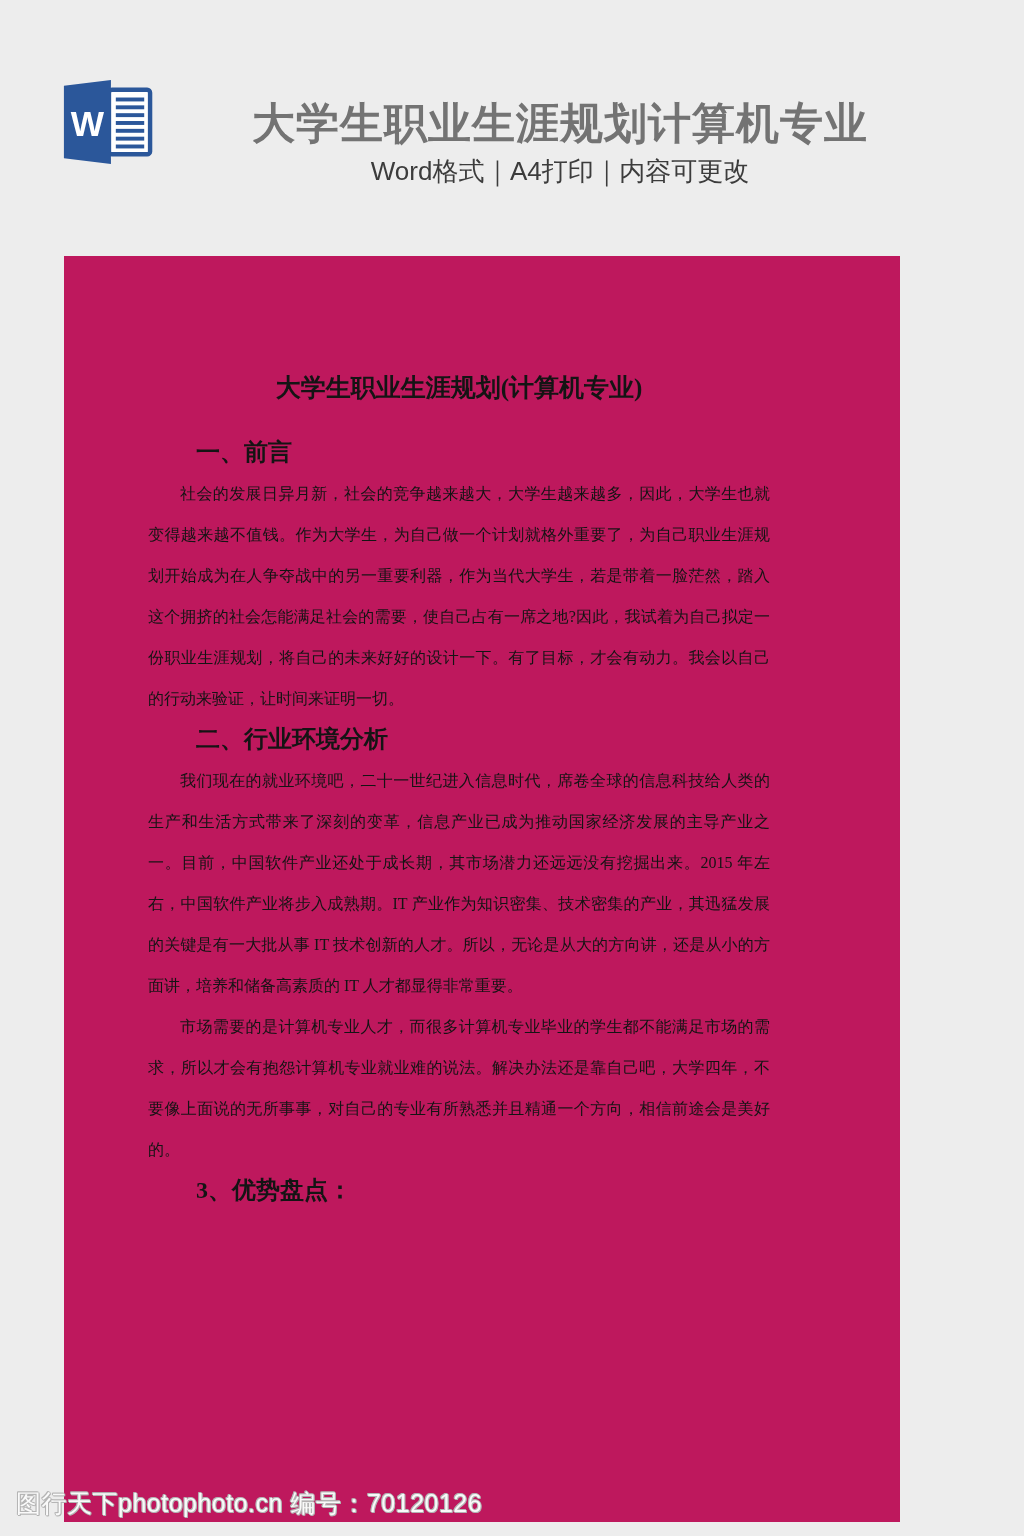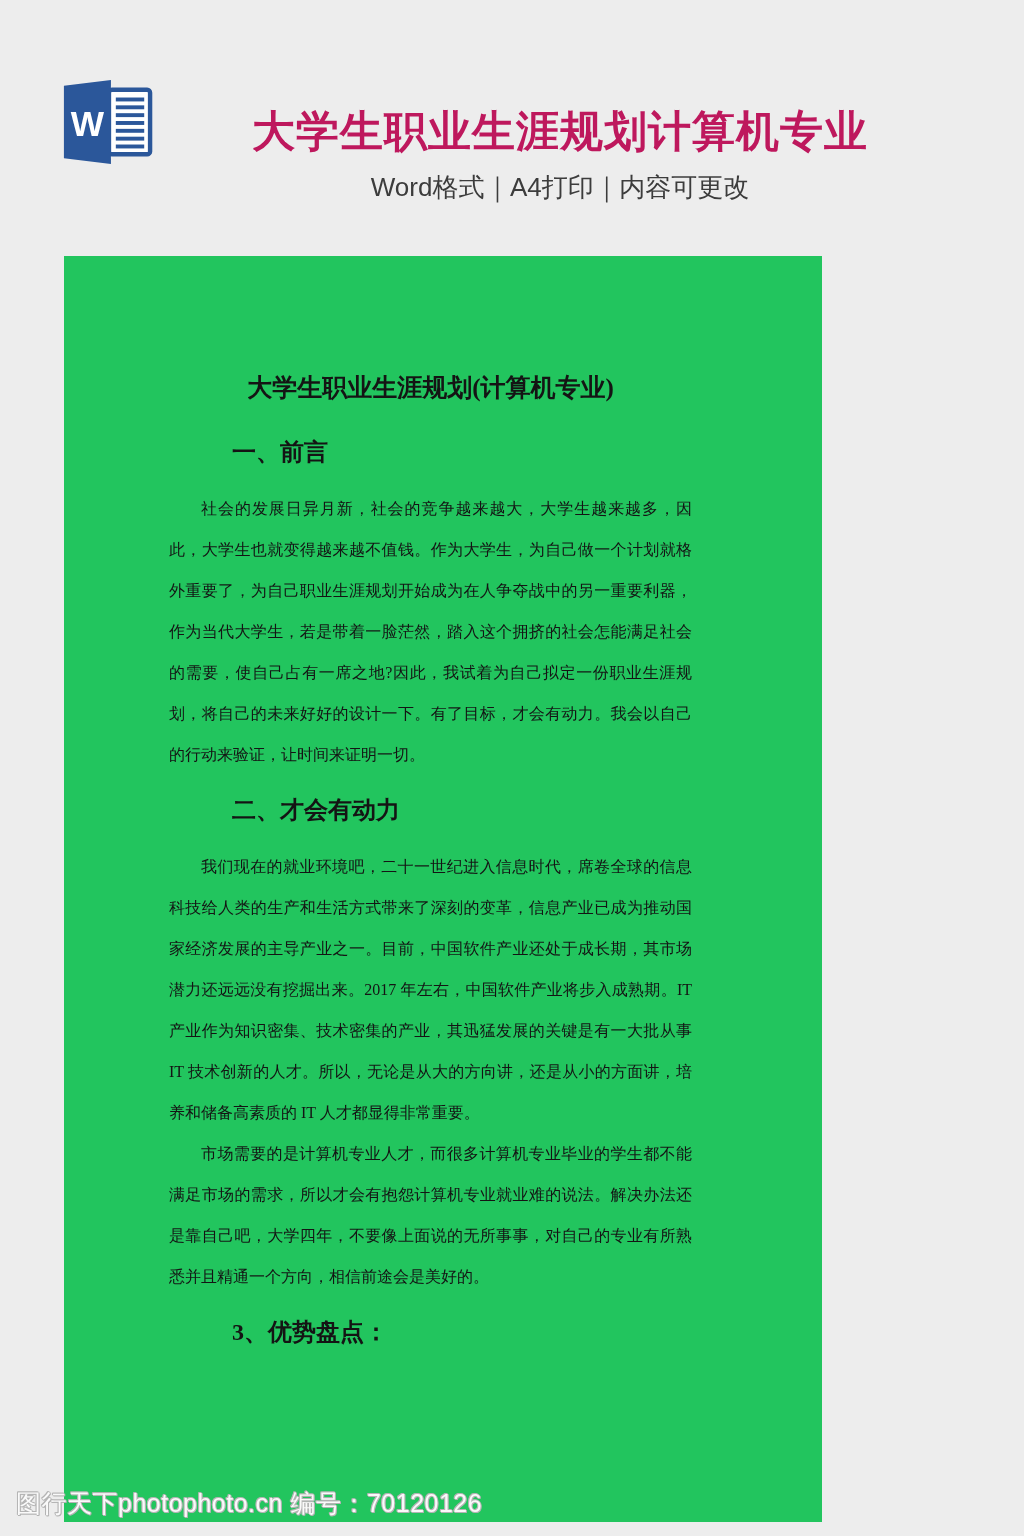--- a/index.html
+++ b/index.html
@@ -10,42 +10,42 @@
     position: relative;
     overflow: hidden;
     font-family: "Liberation Sans", sans-serif;
   }
 
   
   .site-header { position: absolute; top: 0; left: 0; width: 1024px; height: 230px; }
   .word-icon { position: absolute; left: 60px; top: 76px; width: 94px; height: 92px; }
   .header-text { position: absolute; left: 150px; top: 90px; width: 820px; text-align: center; }
   .template-title {
-    margin: 16px; font-size: 43px; font-weight: bold; line-height: 50px;
-    color: #be185d; letter-spacing: 1px;
+    margin: 8px; font-size: 43px; font-weight: bold; line-height: 50px;
+    color: #737373; letter-spacing: 1px;
   }
   .template-subtitle {
     margin: 4px 0 0; font-size: 26px; line-height: 30px; color: #3c3c3c;
   }
 
   
   .doc-page {
     position: absolute; left: 64px; top: 256px;
-    width: 758px; height: 1266px;
-    background: #22c55e;
-    padding: 114px 130px 0 105px;
+    width: 836px; height: 1266px;
+    background: #be185d;
+    padding: 114px 130px 0 84px;
     font-family: "Liberation Serif", "DejaVu Serif", serif;
     color: #141414;
   }
   .doc-title {
     margin: 0 0 26px; font-size: 25px; font-weight: bold;
     text-align: center; line-height: 36px;
   }
   .doc-heading {
-    margin: 15px; font-size: 24px; font-weight: bold;
+    margin: 0; font-size: 24px; font-weight: bold;
     line-height: 41px; text-indent: 2em;
   }
   .doc-para {
     margin: 0; font-size: 16px; line-height: 41px;
     text-indent: 2em; text-align: justify;
   }
 
   
   .watermark {
     position: absolute; left: 16px; top: 1487px; z-index: 5;
@@ -82,20 +82,20 @@
     <p class="template-subtitle">Word格式｜A4打印｜内容可更改</p>
   </div>
 </header>
 
 <main class="doc-page">
   <h2 class="doc-title">大学生职业生涯规划(计算机专业)</h2>
 
   <h3 class="doc-heading">一、前言</h3>
   <p class="doc-para">社会的发展日异月新，社会的竞争越来越大，大学生越来越多，因此，大学生也就变得越来越不值钱。作为大学生，为自己做一个计划就格外重要了，为自己职业生涯规划开始成为在人争夺战中的另一重要利器，作为当代大学生，若是带着一脸茫然，踏入这个拥挤的社会怎能满足社会的需要，使自己占有一席之地?因此，我试着为自己拟定一份职业生涯规划，将自己的未来好好的设计一下。有了目标，才会有动力。我会以自己的行动来验证，让时间来证明一切。</p>
 
-  <h3 class="doc-heading">二、才会有动力</h3>
-  <p class="doc-para">我们现在的就业环境吧，二十一世纪进入信息时代，席卷全球的信息科技给人类的生产和生活方式带来了深刻的变革，信息产业已成为推动国家经济发展的主导产业之一。目前，中国软件产业还处于成长期，其市场潜力还远远没有挖掘出来。2017 年左右，中国软件产业将步入成熟期。IT 产业作为知识密集、技术密集的产业，其迅猛发展的关键是有一大批从事 IT 技术创新的人才。所以，无论是从大的方向讲，还是从小的方面讲，培养和储备高素质的 IT 人才都显得非常重要。</p>
+  <h3 class="doc-heading">二、行业环境分析</h3>
+  <p class="doc-para">我们现在的就业环境吧，二十一世纪进入信息时代，席卷全球的信息科技给人类的生产和生活方式带来了深刻的变革，信息产业已成为推动国家经济发展的主导产业之一。目前，中国软件产业还处于成长期，其市场潜力还远远没有挖掘出来。2015 年左右，中国软件产业将步入成熟期。IT 产业作为知识密集、技术密集的产业，其迅猛发展的关键是有一大批从事 IT 技术创新的人才。所以，无论是从大的方向讲，还是从小的方面讲，培养和储备高素质的 IT 人才都显得非常重要。</p>
   <p class="doc-para">市场需要的是计算机专业人才，而很多计算机专业毕业的学生都不能满足市场的需求，所以才会有抱怨计算机专业就业难的说法。解决办法还是靠自己吧，大学四年，不要像上面说的无所事事，对自己的专业有所熟悉并且精通一个方向，相信前途会是美好的。</p>
 
   <h3 class="doc-heading">3、优势盘点：</h3>
 </main>
 
 <div class="watermark">图行天下photophoto.cn 编号：70120126</div>
 
 </body></html>

